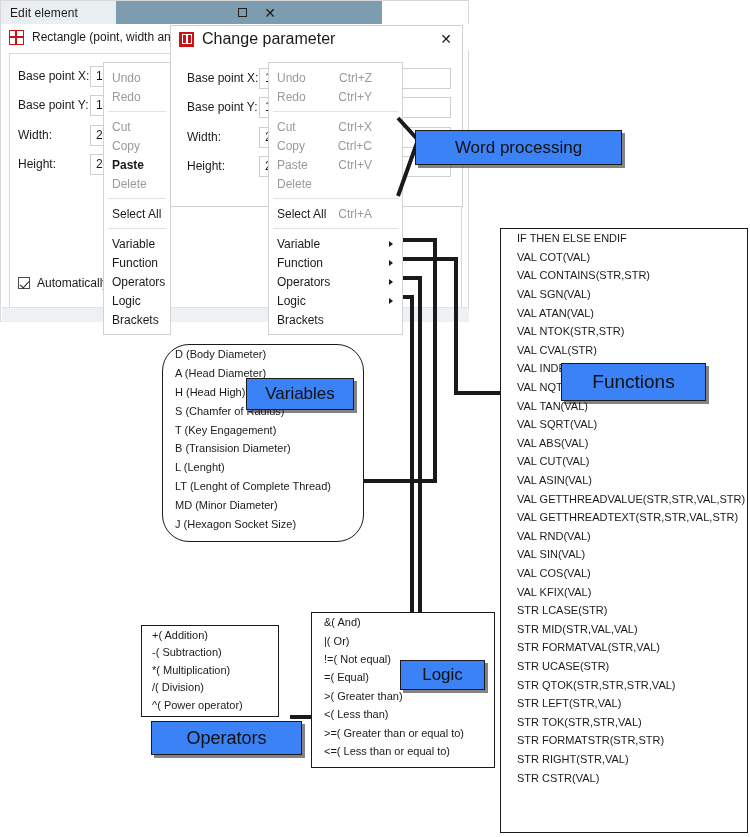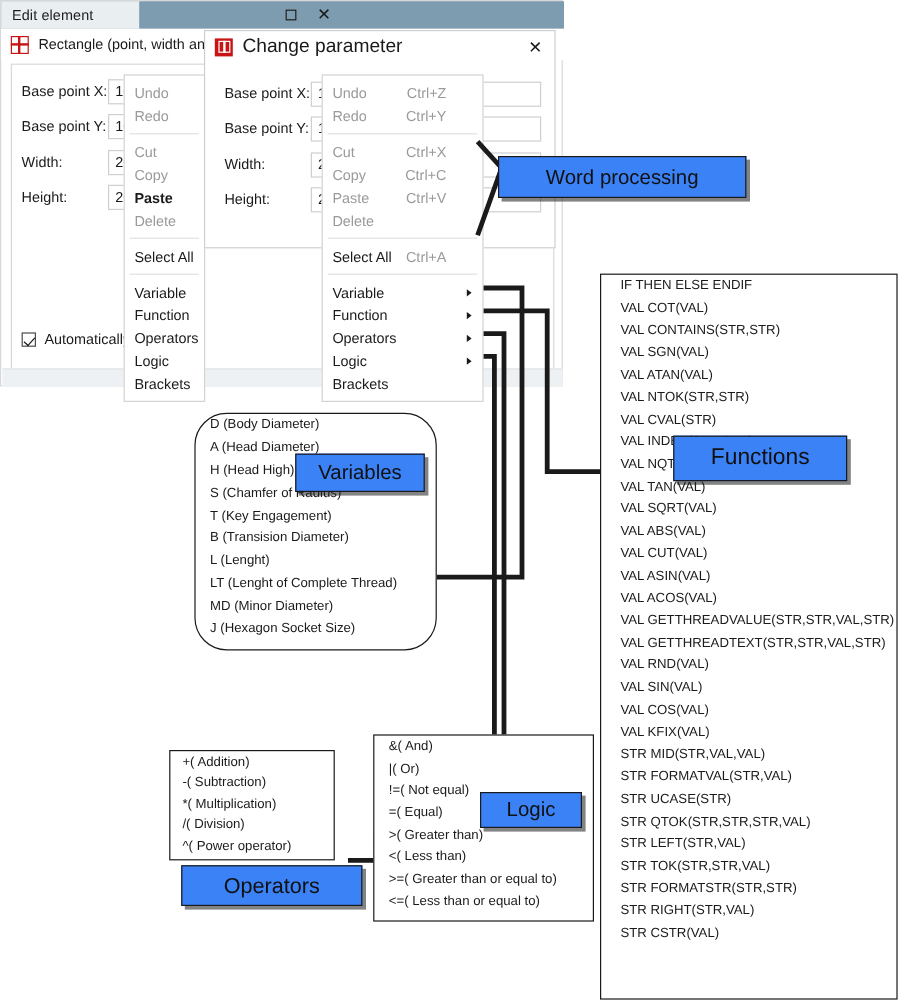--- a/index.html
+++ b/index.html
@@ -9,21 +9,21 @@
     background:#ffffff;
     font-family:"Liberation Sans","DejaVu Sans",sans-serif;
     font-size:12px;color:#1a1a1a;
     -webkit-font-smoothing:antialiased;
   }
   .abs{position:absolute;}
 
   
   #edit-window{left:0;top:0;width:469px;height:322px;background:#ffffff;
                border:1px solid #d8d8d8;box-sizing:border-box;}
-  #edit-titlebar{left:0;top:0;width:469px;height:23px;background:#7e9cb0;}
+  #edit-titlebar{left:0;top:0;width:381px;height:23px;background:#7e9cb0;}
   #edit-tab{left:0;top:0;width:115px;height:23px;background:#e9eef1;
             display:flex;align-items:center;padding-left:9px;box-sizing:border-box;}
   #edit-tab-label{font-size:12px;color:#1c1c1c;font-weight:400;letter-spacing:.1px;}
   .winbtn{position:absolute;top:0;height:23px;width:28px;display:flex;
           align-items:center;justify-content:center;color:#1a1a1a;font-size:12px;}
   #btn-maximize{left:227px;}
   #btn-close{left:255px;font-size:14px;}
   .sq{width:9px;height:9px;border:1.6px solid #202020;box-sizing:border-box;}
 
   
@@ -318,27 +318,27 @@
     <div class="pi">VAL ATAN(VAL)</div>
     <div class="pi">VAL NTOK(STR,STR)</div>
     <div class="pi">VAL CVAL(STR)</div>
     <div class="pi">VAL INDEX(STR,STR)</div>
     <div class="pi">VAL NQTOK(STR,STR)</div>
     <div class="pi">VAL TAN(VAL)</div>
     <div class="pi">VAL SQRT(VAL)</div>
     <div class="pi">VAL ABS(VAL)</div>
     <div class="pi">VAL CUT(VAL)</div>
     <div class="pi">VAL ASIN(VAL)</div>
-    <div class="pi">VAL ACOS(VAL)</div>
     <div class="pi">VAL GETTHREADVALUE(STR,STR,VAL,STR)</div>
     <div class="pi">VAL GETTHREADTEXT(STR,STR,VAL,STR)</div>
     <div class="pi">VAL RND(VAL)</div>
     <div class="pi">VAL SIN(VAL)</div>
     <div class="pi">VAL COS(VAL)</div>
     <div class="pi">VAL KFIX(VAL)</div>
+    <div class="pi">STR LCASE(STR)</div>
     <div class="pi">STR MID(STR,VAL,VAL)</div>
     <div class="pi">STR FORMATVAL(STR,VAL)</div>
     <div class="pi">STR UCASE(STR)</div>
     <div class="pi">STR QTOK(STR,STR,STR,VAL)</div>
     <div class="pi">STR LEFT(STR,VAL)</div>
     <div class="pi">STR TOK(STR,STR,VAL)</div>
     <div class="pi">STR FORMATSTR(STR,STR)</div>
     <div class="pi">STR RIGHT(STR,VAL)</div>
     <div class="pi">STR CSTR(VAL)</div>
   </div>

